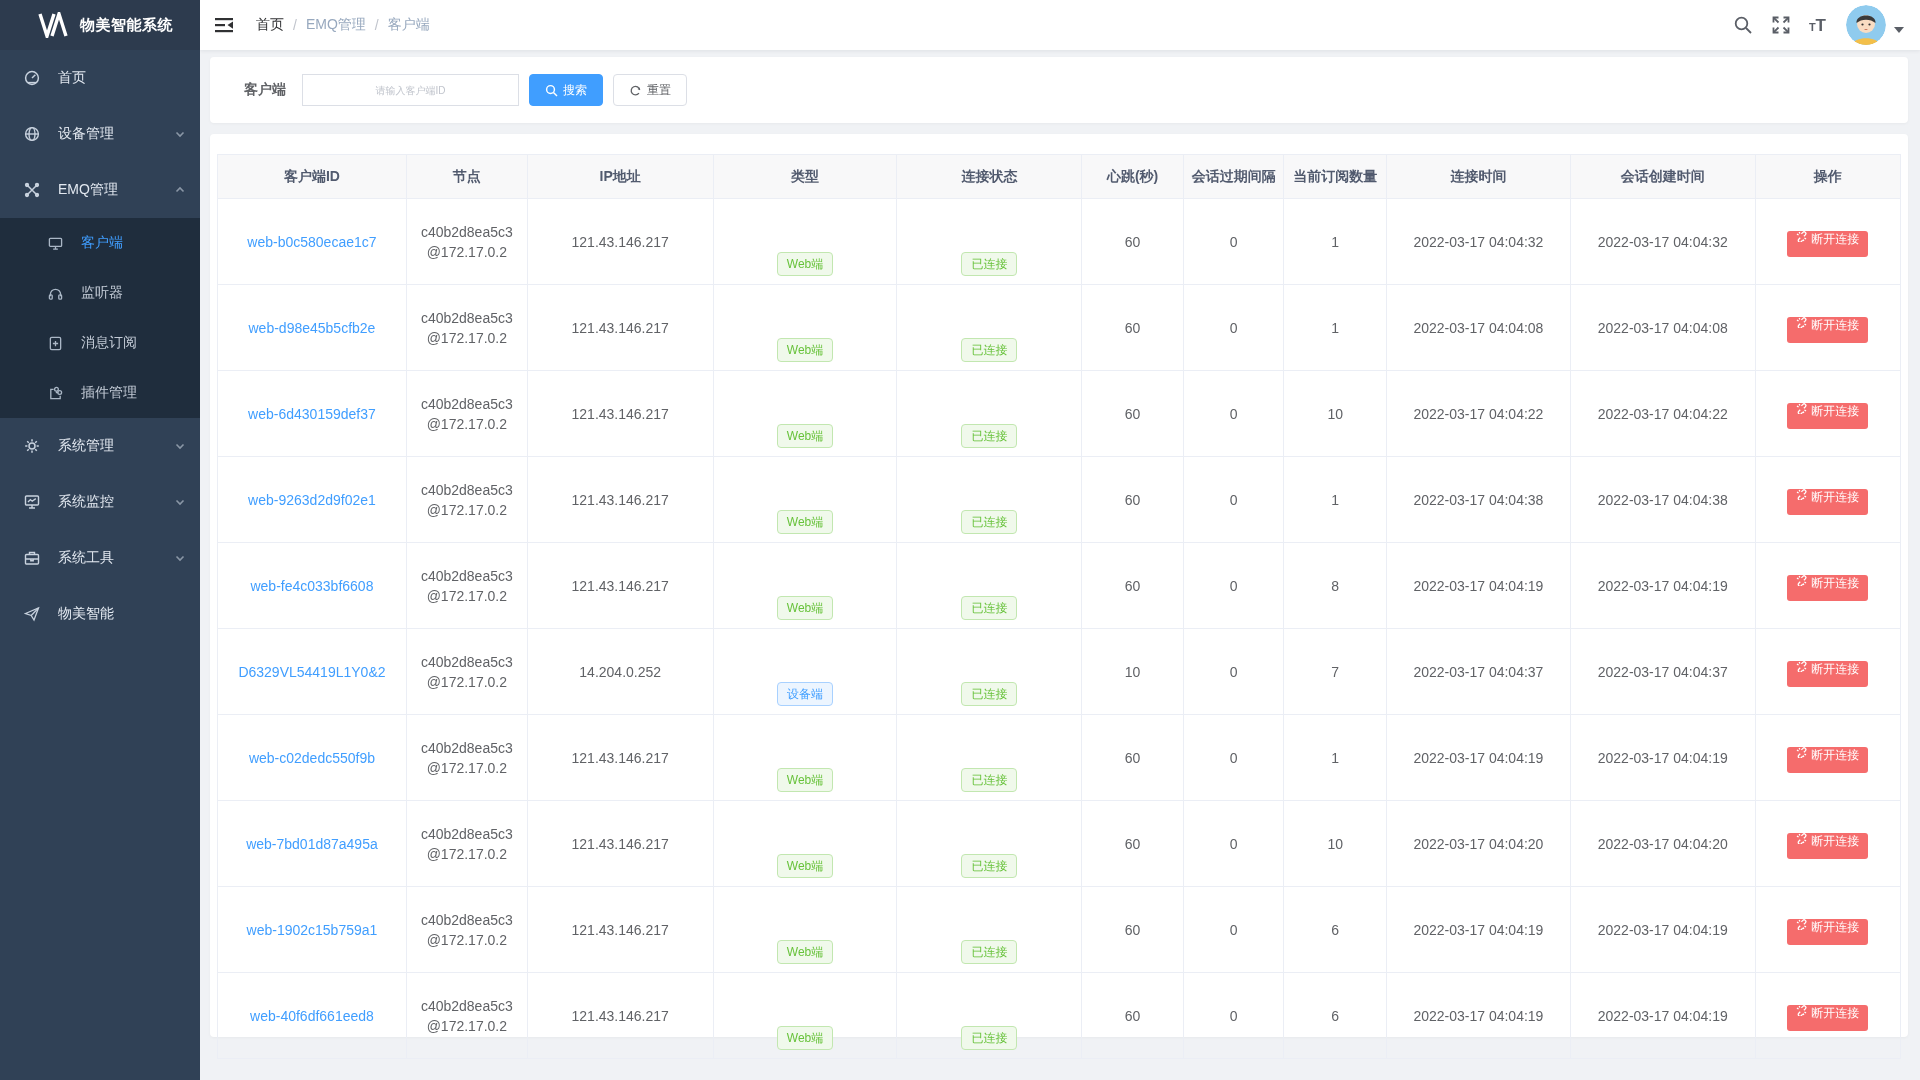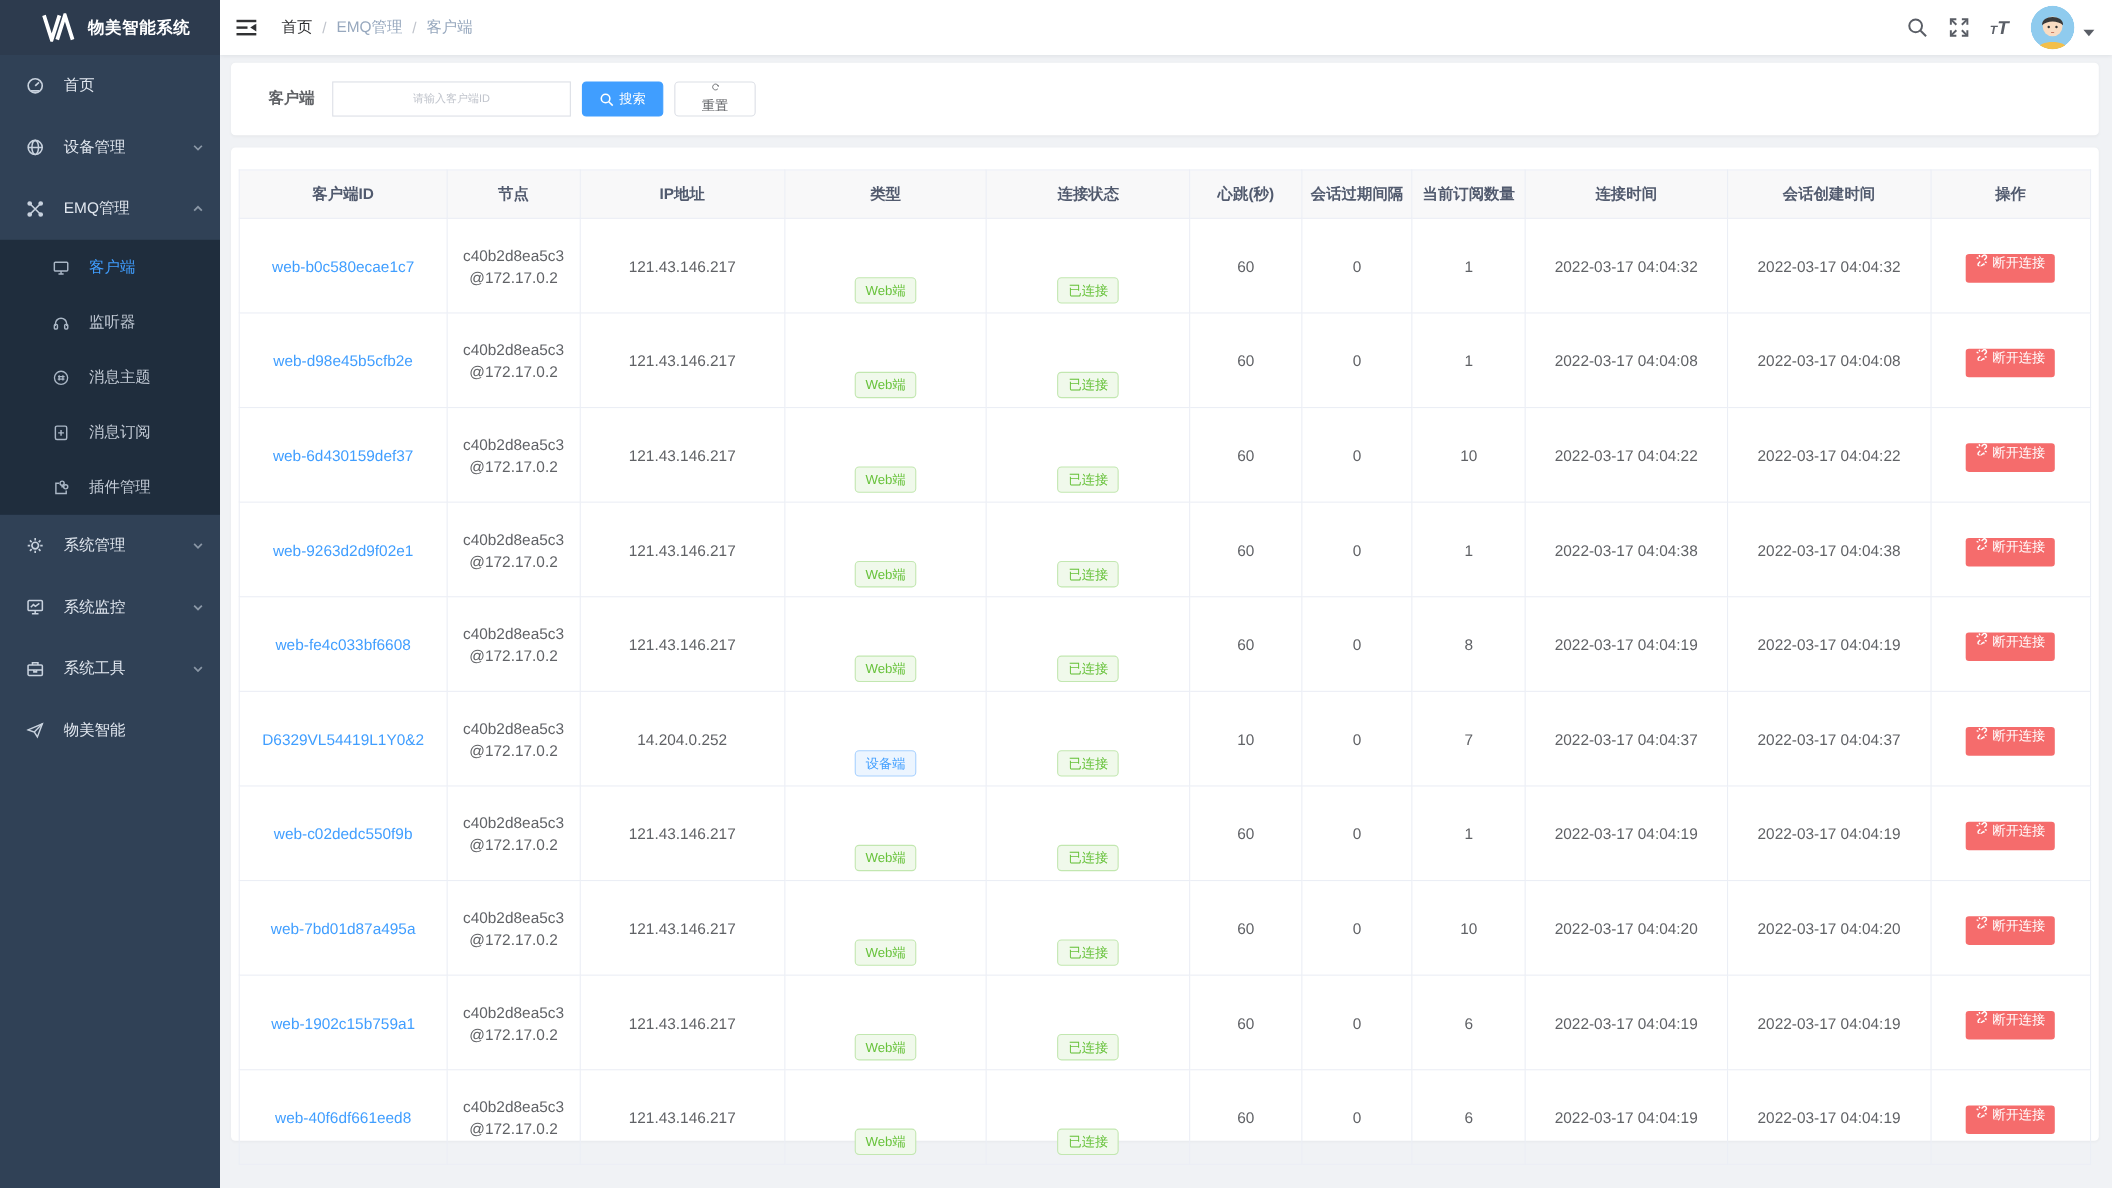--- a/index.html
+++ b/index.html
@@ -24,38 +24,38 @@
   
   .navbar { position:absolute; left:200px; right:0; top:0; height:50px; background:#fff;
             box-shadow:0 1px 4px rgba(0,21,41,.08); display:flex; align-items:center; z-index:4; }
   .hamburger { width:20px; height:20px; margin-left:14px; color:#303133; cursor:pointer; }
   .breadcrumb { margin-left:22px; display:flex; align-items:center; font-size:14px; }
   .crumb-home { color:#303133; cursor:pointer; }
   .crumb-sep { color:#c0c4cc; margin:0 9px; }
   .crumb-dim { color:#97a8be; }
   .nav-right { margin-left:auto; display:flex; align-items:center; padding-right:16px; }
   .nav-icon { width:20px; height:20px; margin-left:18px; color:#5a5e66; cursor:pointer; display:flex; align-items:center; justify-content:center; }
-  .font-icon { font-weight:bold; color:#5a5e66; margin-left:18px; cursor:pointer; line-height:1;font-style:italic; }
+  .font-icon { font-weight:bold; color:#5a5e66; margin-left:18px; cursor:pointer; line-height:1; }
   .font-icon .small-t { font-size:11px; } .font-icon .big-t { font-size:17px; }
   .avatar-wrap { display:flex; align-items:center; margin-left:20px; cursor:pointer; }
   .avatar { width:40px; height:40px; border-radius:50%; overflow:hidden; }
   .caret-down { width:0; height:0; border-left:5px solid transparent; border-right:5px solid transparent;
                 border-top:6px solid #5a5e66; margin-left:8px; margin-top:10px; }
   
   .search-card { position:absolute; left:210px; width:1698px; top:57px; height:66px; background:#fff;
                  border-radius:4px; display:flex; align-items:center; padding-left:34px;
                  box-shadow:0 1px 3px rgba(0,0,0,.04); }
   .search-label { font-weight:bold; color:#606266; margin-right:16px; }
   .search-input { width:217px; height:32px; border:1px solid #dcdfe6; border-radius:0; padding:0 12px;
                   font-size:10px; color:#606266; font-family:inherit; outline:none;text-align:center; }
   .search-input::placeholder { color:#c0c4cc; }
   .btn { height:32px; border-radius:4px; font-size:12px; display:inline-flex; align-items:center;
          justify-content:center; cursor:pointer; font-family:inherit;text-align:center; }
   .btn-primary { background:#409eff; border:1px solid #409eff; color:#fff; width:74px; margin-left:10px; gap:5px; }
-  .btn-plain { background:#fff; border:1px solid #dcdfe6; color:#606266; width:74px; margin-left:10px; gap:5px;flex-direction:column; }
+  .btn-plain { background:#fff; border:1px solid #dcdfe6; color:#606266; width:74px; margin-left:10px; gap:5px; }
   .table-card { position:absolute; left:210px; width:1698px; top:134px; height:903px; background:#fff;
                 border-radius:4px; padding:20px 7px; box-shadow:0 1px 3px rgba(0,0,0,.04); }
   
   table { width:100%; border-collapse:collapse; table-layout:fixed; }
   th, td { border:1px solid #ebeef5; text-align:center; font-size:14px; }
   th { background:#f8f8f9; color:#515a6e; font-weight:bold; height:44px; padding:0 6px; }
   td { height:67px; padding:8px 6px; color:#606266; line-height:20px; }
   a.cid { color:#409eff; text-decoration:none; cursor:pointer; }
   .tag { display:inline-block; height:24px; line-height:22px; padding:0 9px; font-size:12px; border-radius:4px; border:1px solid;margin-top:45px; }
   .tag-green { color:#67c23a; background:#f0f9eb; border-color:#c2e7b0; }
@@ -136,27 +136,20 @@
     </div>
     <div class="submenu-item">
       <svg class="mi-icon" viewBox="0 0 16 16" fill="none" stroke="currentColor" stroke-width="1.4">
         <path d="M2.5 11 v-2 a5.5 5.5 0 0 1 11 0 v2"></path>
           <rect x="1.5" y="9.5" width="3" height="4.5" rx="1"></rect>
           <rect x="11.5" y="9.5" width="3" height="4.5" rx="1"></rect>
       </svg>
       <span>监听器</span>
     </div>
     <div class="submenu-item">
-      <svg class="mi-icon" viewBox="0 0 16 16" fill="none" stroke="currentColor" stroke-width="1.3">
-        <circle cx="8" cy="8" r="6.4"></circle>
-          <path d="M6.2 5.5 v5 M9.8 5.5 v5 M5 6.8 h6.5 M4.8 9.2 h6.5"></path>
-      </svg>
-      <span>消息主题</span>
-    </div>
-    <div class="submenu-item">
       <svg class="mi-icon" viewBox="0 0 16 16" fill="none" stroke="currentColor" stroke-width="1.4">
         <rect x="2.5" y="1.5" width="11" height="13" rx="1.5"></rect>
           <path d="M8 5.2 v5.6 M5.2 8 h5.6"></path>
       </svg>
       <span>消息订阅</span>
     </div>
     <div class="submenu-item">
       <svg class="mi-icon" viewBox="0 0 16 16" fill="none" stroke="currentColor" stroke-width="1.4">
         <path d="M6 3.5 h-3 v10 h10 v-3"></path>
           <circle cx="9" cy="3.5" r="2"></circle>

